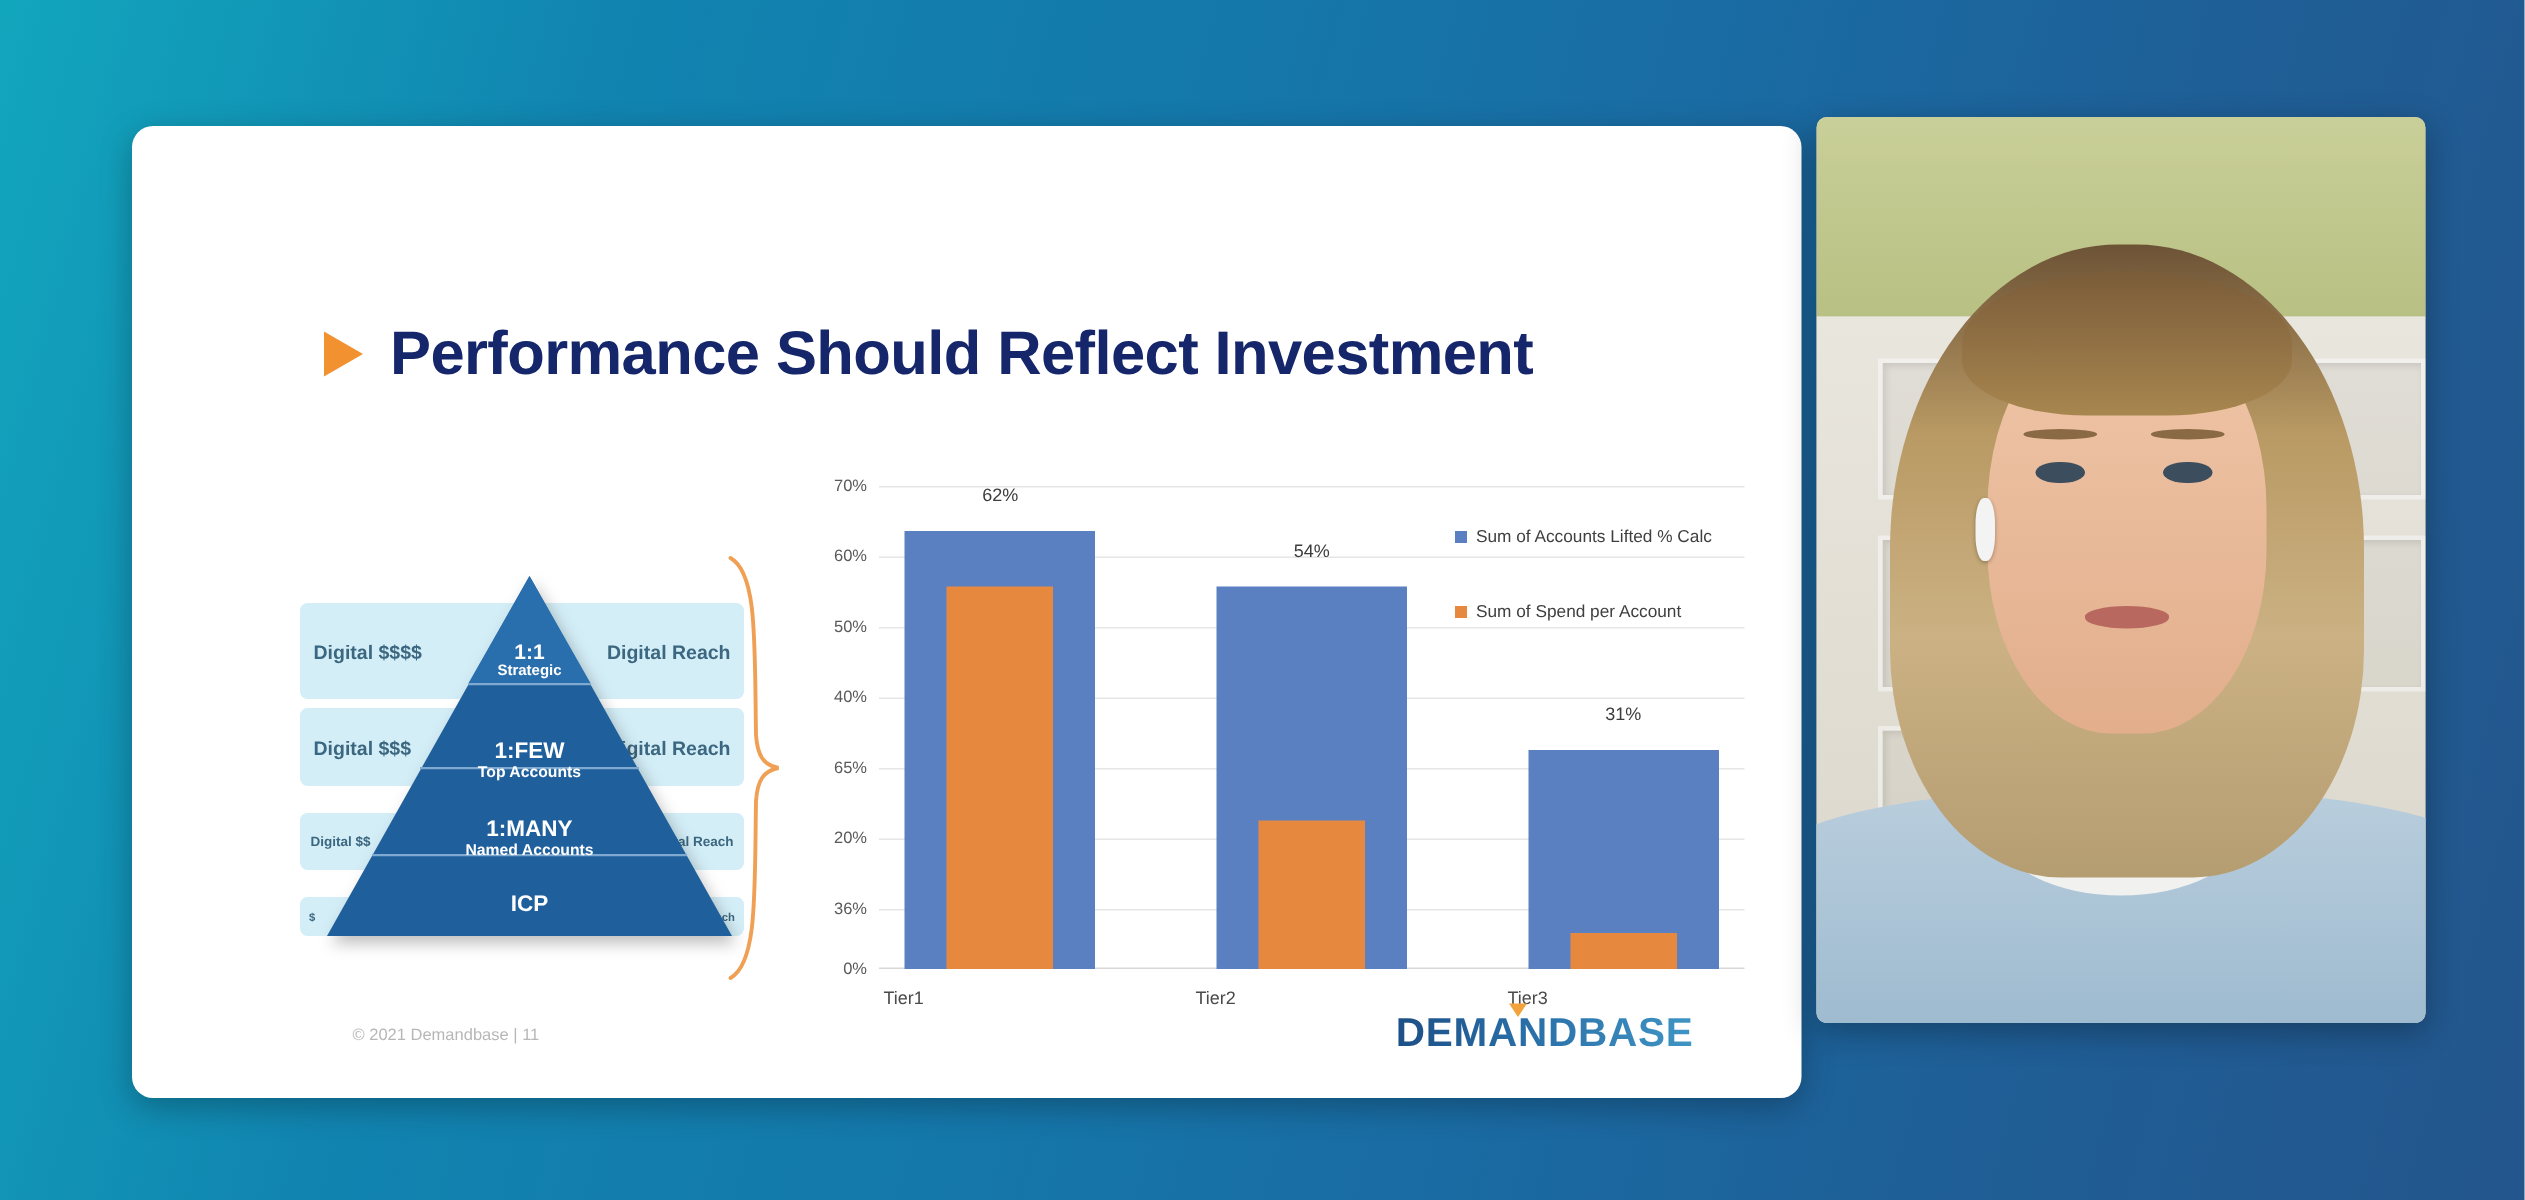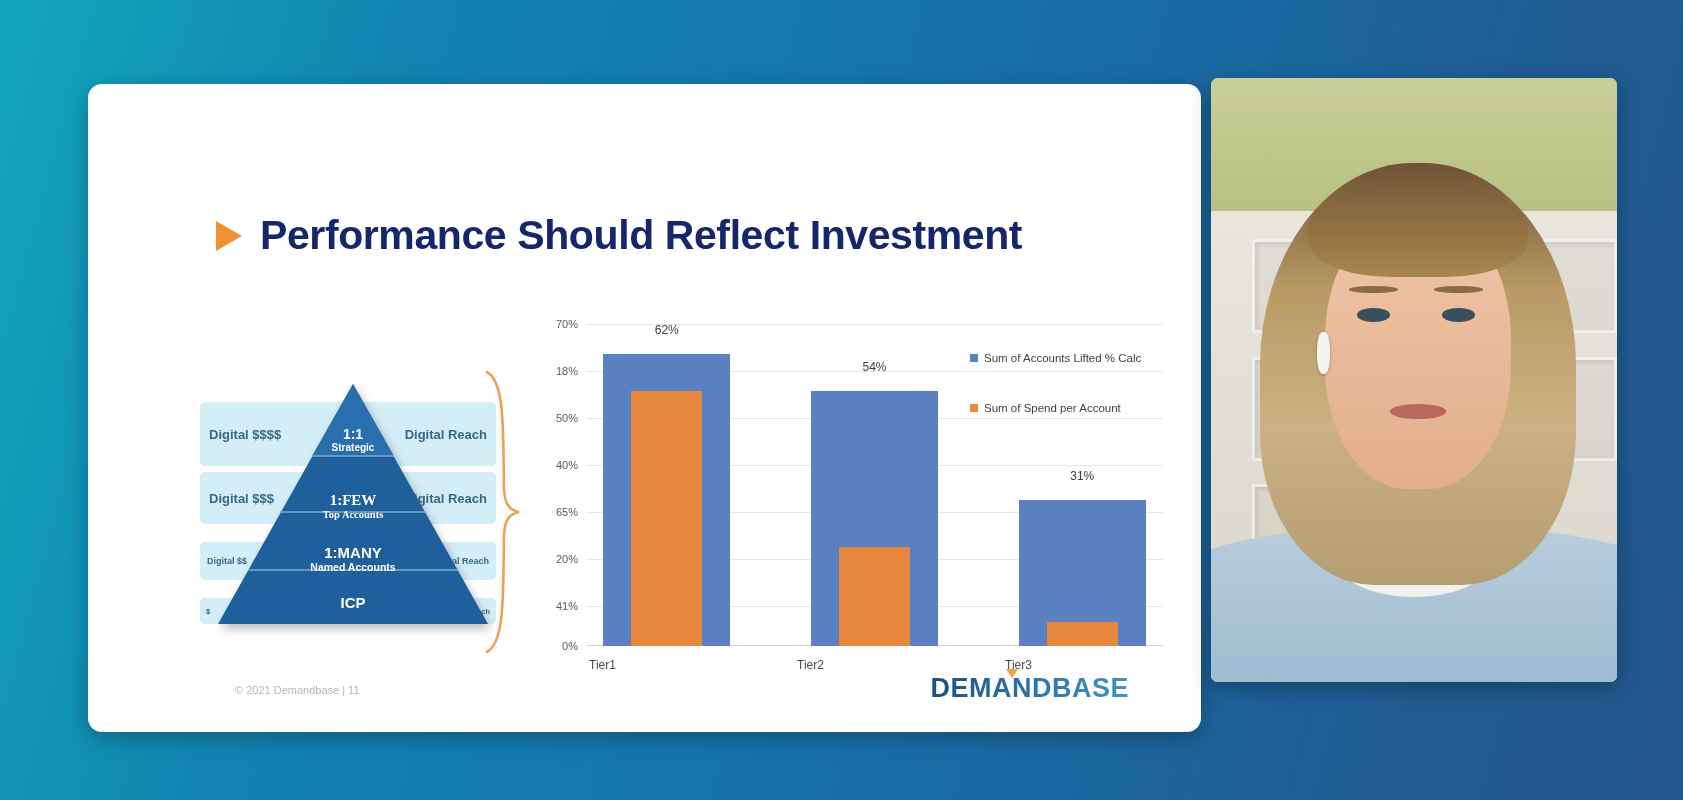--- a/index.html
+++ b/index.html
@@ -52,21 +52,21 @@
   #band3 .lbl { font-size: 7.5px; }
 
   #pyr-triangle {
     position: absolute; left: 18px; top: 0; width: 270px; height: 240px;
     filter: drop-shadow(3px 5px 5px rgba(0,0,0,.25));
   }
   .pyr-text { position: absolute; width: 100%; text-align: center; color: #fff; line-height: 1.15; }
   .pyr-text .t1 { font-weight: bold; display: block; }
   .pyr-text .t2 { display: block; font-weight: bold; }
   #pt0 { top: 42px;  } #pt0 .t1 { font-size: 14px; } #pt0 .t2 { font-size: 10px; }
-  #pt1 { top: 108px; font-family: Liberation Serif, serif; } #pt1 .t1 { font-size: 15px; } #pt1 .t2 { font-size: 10.5px; }
+  #pt1 { top: 108px; } #pt1 .t1 { font-size: 15px; } #pt1 .t2 { font-size: 10.5px; }
   #pt2 { top: 160px; } #pt2 .t1 { font-size: 15px; } #pt2 .t2 { font-size: 10.5px; }
   #pt3 { top: 210px; } #pt3 .t1 { font-size: 15px; }
 
   #brace { position: absolute; left: 395px; top: 286px; width: 38px; height: 284px; }
 
   
   #chart { position: absolute; left: 450px; top: 232px; width: 625px; height: 368px; }
   .ytick {
     position: absolute; left: 0; width: 40px; text-align: right;
     font-size: 11px; color: #5a5a5a; transform: translateY(-50%);
@@ -229,26 +229,26 @@
     <div class="gridline" style="top:8px"></div>
     <div class="gridline" style="top:55px"></div>
     <div class="gridline" style="top:102px"></div>
     <div class="gridline" style="top:149px"></div>
     <div class="gridline" style="top:196px"></div>
     <div class="gridline" style="top:243px"></div>
     <div class="gridline" style="top:290px"></div>
     <div id="axis-line"></div>
 
     <div class="ytick" style="top:8px">70%</div>
-    <div class="ytick" style="top:55px">18%</div>
+    <div class="ytick" style="top:55px">60%</div>
     <div class="ytick" style="top:102px">50%</div>
     <div class="ytick" style="top:149px">40%</div>
     <div class="ytick" style="top:196px">65%</div>
     <div class="ytick" style="top:243px">20%</div>
-    <div class="ytick" style="top:290px">41%</div>
+    <div class="ytick" style="top:290px">36%</div>
     <div class="ytick" style="top:330px">0%</div>
 
     <div id="plot">
       <div class="bar-group" id="g0" style="left:3%;width:22%">
         <div class="bar-blue" id="b0" style="height: 88.5714%; background: rgb(91, 128, 194);"></div>
         <div class="bar-orange" id="o0" style="height: 77.1429%; background: rgb(230, 137, 63);"></div>
         <div class="bar-value" id="v0" style="bottom: 88.5714%;">62%</div>
       </div>
       <div class="bar-group" id="g1" style="left:39%;width:22%">
         <div class="bar-blue" id="b1" style="height: 77.1429%; background: rgb(91, 128, 194);"></div>

